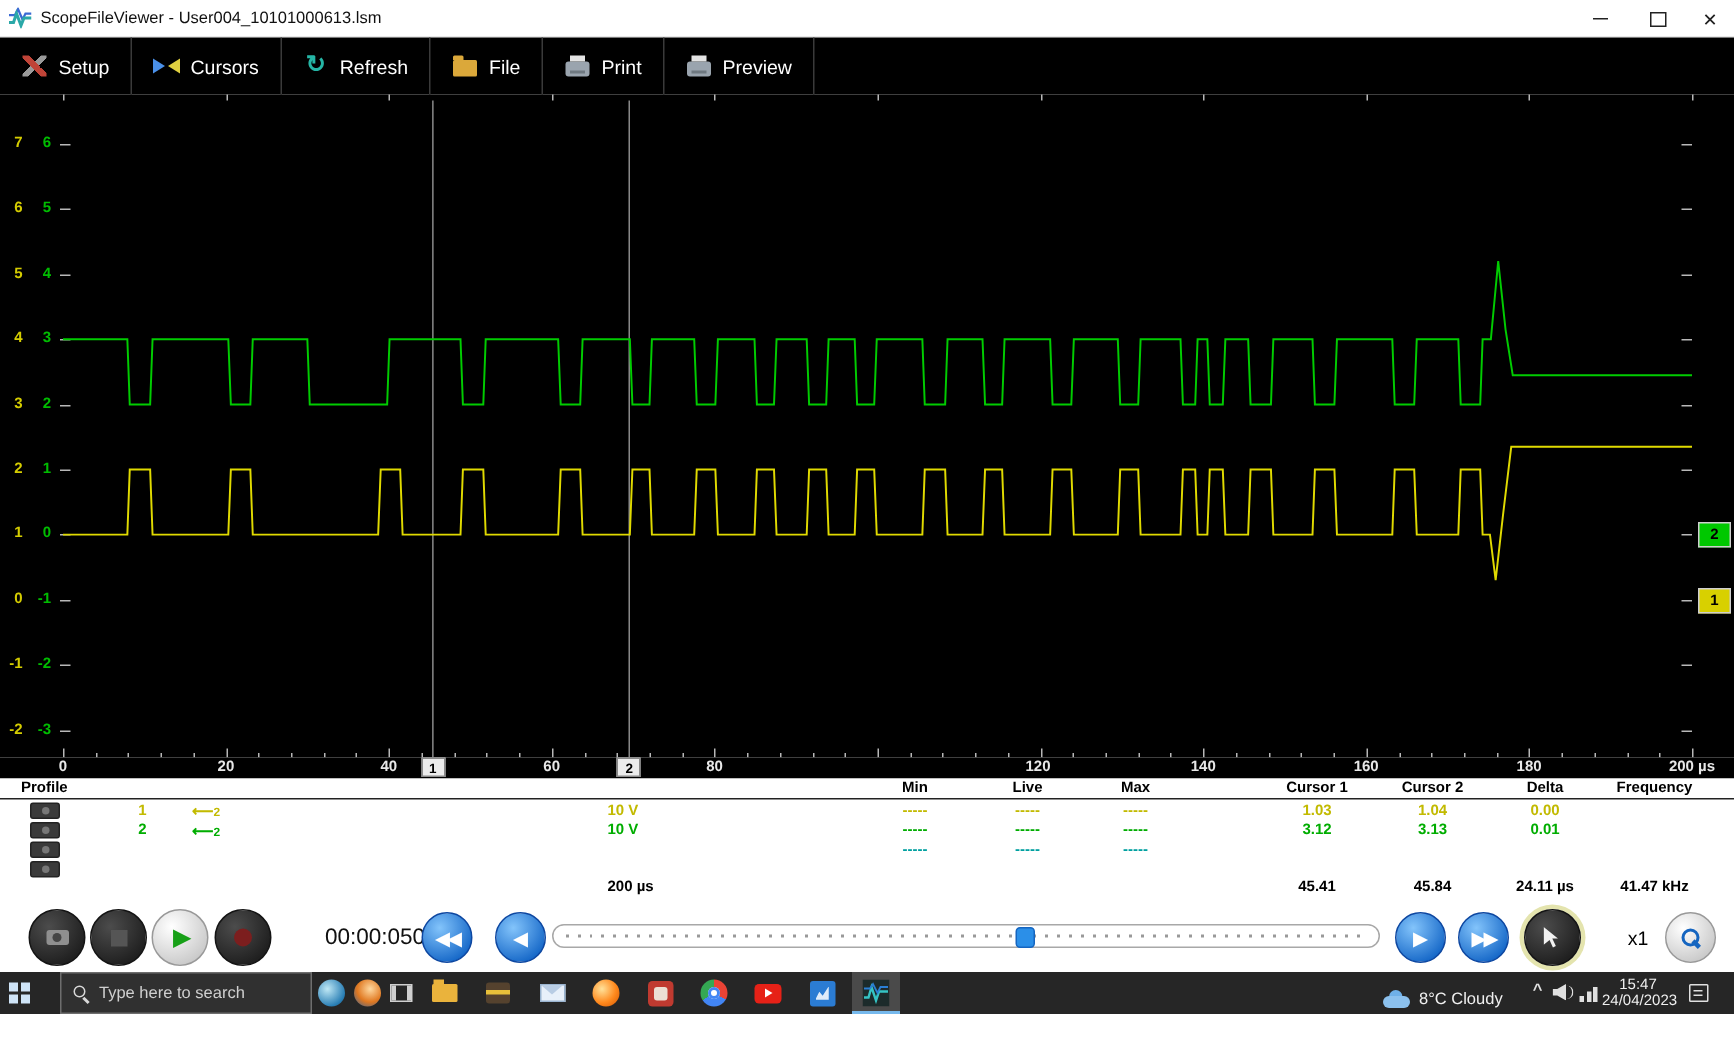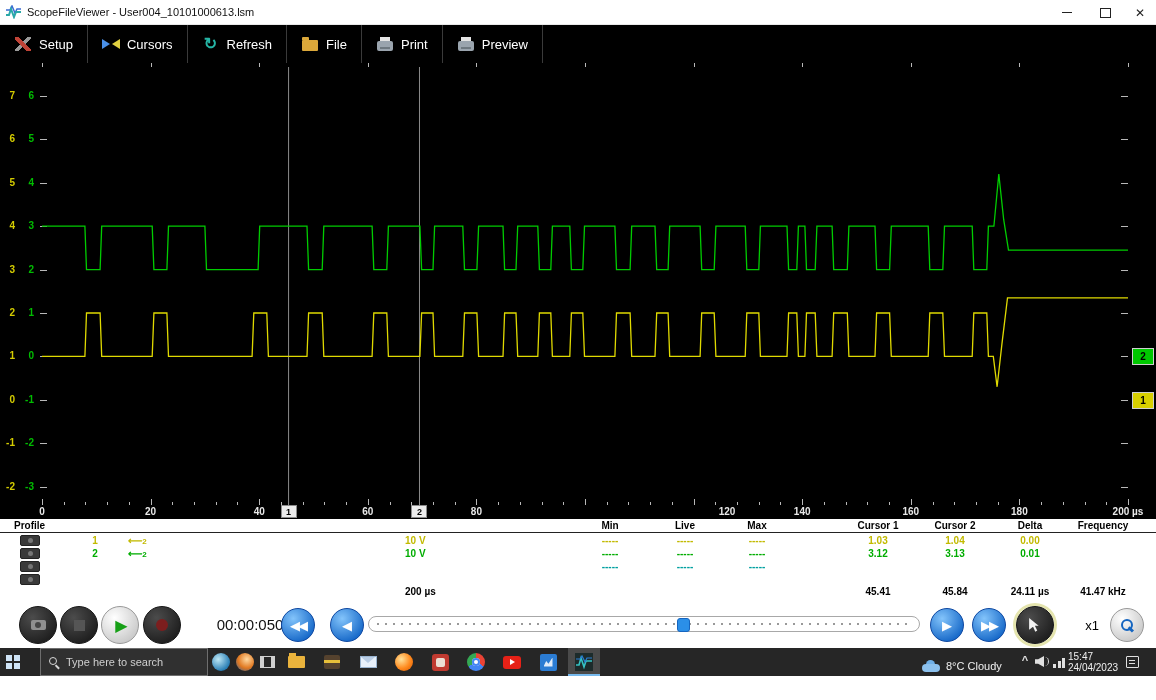--- a/index.html
+++ b/index.html
@@ -141,21 +141,21 @@
   .i-cloud::before{content:"";position:absolute;left:4px;top:0;width:9px;height:9px;border-radius:50%;background:#6fb0e8;}
   .i-cloud::after{content:"";position:absolute;left:0;bottom:0;width:18px;height:8px;border-radius:5px;background:#8cc1ee;}
   #tb-chevron{position:absolute;left:1018px;top:6px;width:14px;text-align:center;font-size:11px;font-weight:bold;color:#e0e0e0;}
   .tray-speaker{position:absolute;left:1035px;top:8px;width:14px;height:12px;}
   .spk-body{position:absolute;left:0;top:0;width:9px;height:11px;background:#e0e0e0;
       clip-path:polygon(0 30%,35% 30%,100% 0,100% 100%,35% 70%,0 70%);}
   .spk-wave{position:absolute;right:0;top:1px;width:5px;height:9px;border-right:1.5px solid #e0e0e0;border-radius:0 6px 6px 0;}
   .tray-net{position:absolute;left:1053px;top:9px;width:13px;height:11px;display:flex;align-items:flex-end;gap:1.5px;}
   .tray-net i{display:block;width:3px;background:#e0e0e0;}
   .tray-net .b1{height:4px;} .tray-net .b2{height:7px;} .tray-net .b3{height:10px;}
-  #tb-clock{position:absolute;left:1068px;top:3px;width:48px;text-align:left;font-size:10px;line-height:11px;color:#f0f0f0;}
+  #tb-clock{position:absolute;left:1068px;top:3px;width:48px;text-align:center;font-size:10px;line-height:11px;color:#f0f0f0;}
   .i-action{position:absolute;left:1126px;top:8px;width:13px;height:12px;border:1.2px solid #e0e0e0;border-radius:1px;box-sizing:border-box;}
   .i-action::after{content:"";position:absolute;left:2px;top:3px;width:6px;height:1.2px;background:#e0e0e0;box-shadow:0 3px 0 #e0e0e0;}
 </style>
 </head>
 <body>
 
 <div id="screen">
 
   <div id="titlebar">
     <span class="app-ic">
@@ -324,21 +324,21 @@
       <div class="gmark" style="left: 1132px; top: 285.4px; background: rgb(0, 200, 0); position: absolute;">2</div>
       <div class="gmark" style="left: 1132px; top: 328.8px; background: rgb(216, 208, 0); position: absolute;">1</div>
     </div>
   <div id="xaxis-row">
       <div class="xlab" style="left: 18px; width: 48px; position: absolute;">0</div>
       <div class="xlab" style="left: 126.6px; width: 48px; position: absolute;">20</div>
       <div class="xlab" style="left: 235.2px; width: 48px; position: absolute;">40</div>
       <div class="xlab" style="left: 343.8px; width: 48px; position: absolute;">60</div>
       <div class="xlab" style="left: 452.4px; width: 48px; position: absolute;">80</div>
       <div class="xlab" style="left: 543px; width: 48px; position: absolute; margin-top: 13px;">100</div>
-      <div class="xlab" style="left: 703px; width: 48px; position: absolute;">120</div>
+      <div class="xlab" style="left: 668px; width: 48px; position: absolute;">120</div>
       <div class="xlab" style="left: 778.2px; width: 48px; position: absolute;">140</div>
       <div class="xlab" style="left: 886.8px; width: 48px; position: absolute;">160</div>
       <div class="xlab" style="left: 995.4px; width: 48px; position: absolute;">180</div>
       <div class="xlab" style="left: 1104px; width: 48px; position: absolute;">200 µs</div>
       <div class="cursor-box" style="left: 280.576px; position: absolute;">1</div>
       <div class="cursor-box" style="left: 411.494px; position: absolute;">2</div>
     </div>
 
   <div id="panel">
     <div class="p-row" style="top:1px;">

